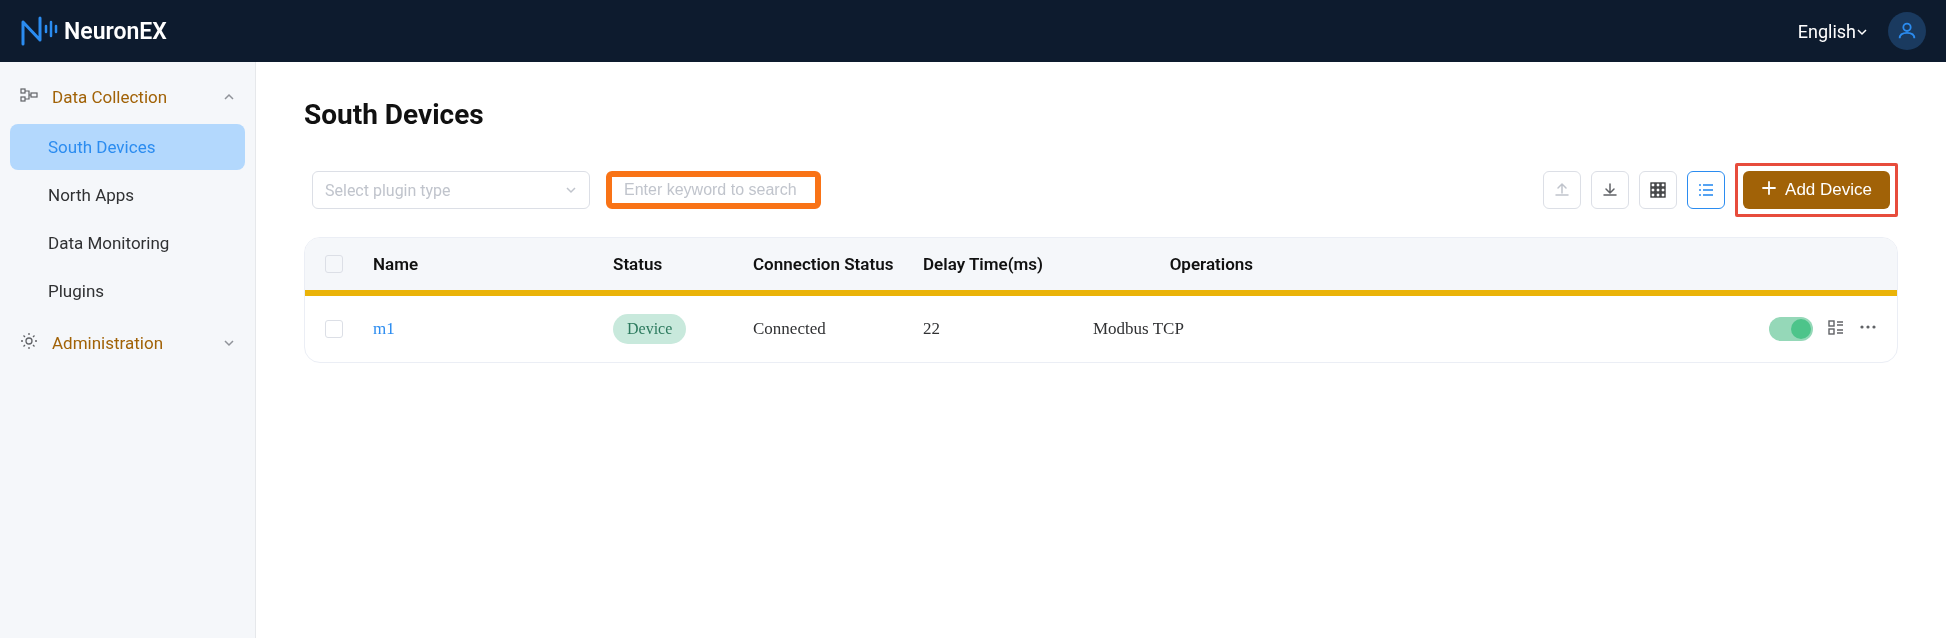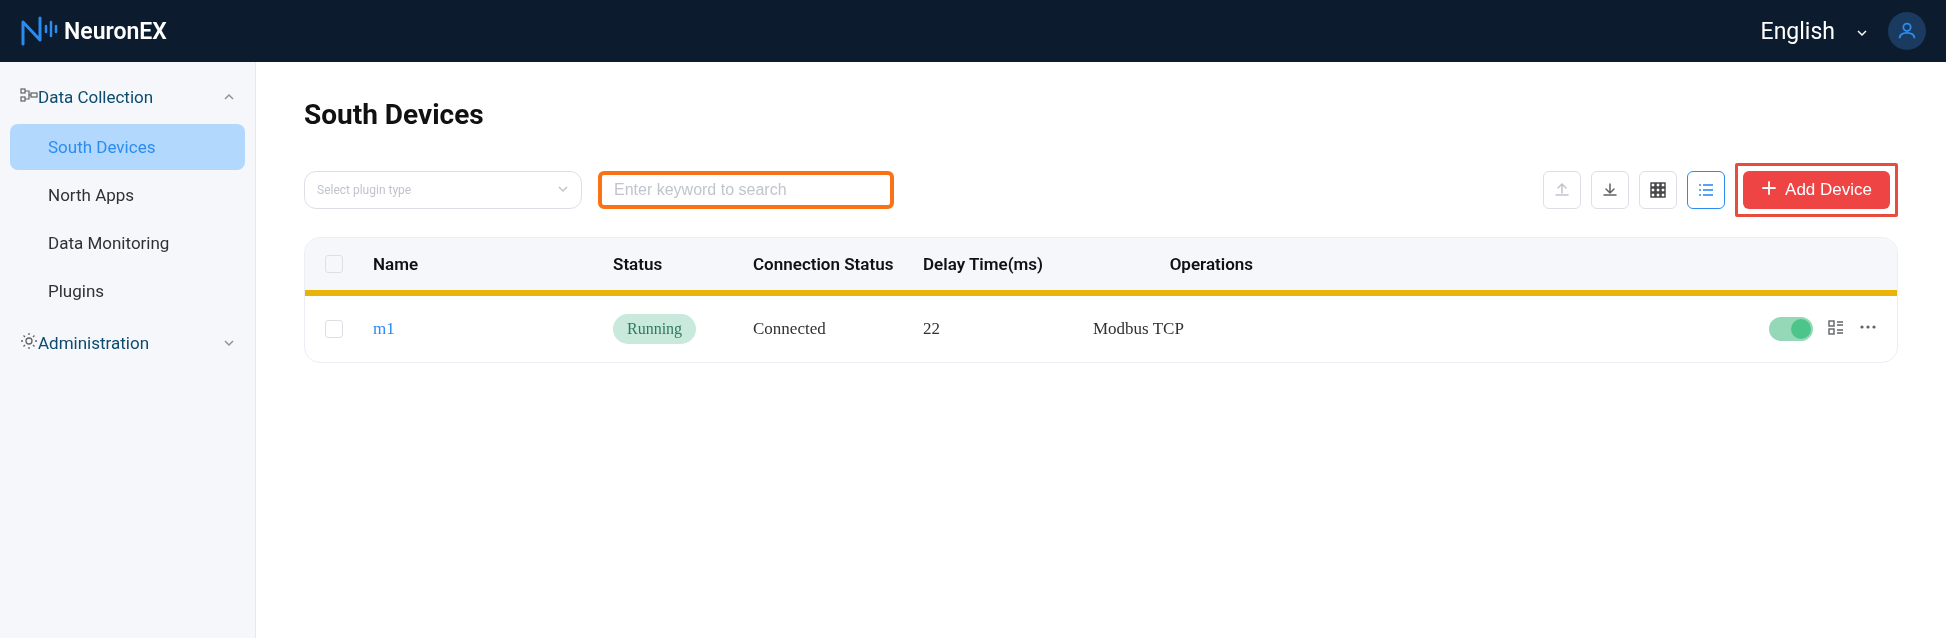--- a/index.html
+++ b/index.html
@@ -35,24 +35,24 @@
       font-size: 23px;
       font-weight: 600;
     }
     .header-right {
       display: flex;
       align-items: center;
       gap: 20px;
     }
     .language-selector {
       color: #ffffff;
-      font-size: 23px;
-      display: flex;
-      align-items: center;
-      gap: 21px;
+      font-size: 18px;
+      display: flex;
+      align-items: center;
+      gap: 0;
       cursor: pointer;
     }
     .user-avatar {
       width: 38px;
       height: 38px;
       border-radius: 50%;
       background: #1a3a5f;
       display: flex;
       align-items: center;
       justify-content: center;
@@ -74,23 +74,23 @@
     .sidebar-section-header {
       display: flex;
       align-items: center;
       padding: 14px 10px;
       cursor: pointer;
       justify-content: space-between;
     }
     .sidebar-section-title {
       display: flex;
       align-items: center;
-      gap: 0;
+      gap: 14px;
       font-size: 17px;
-      color: #0c4a6e;
+      color: #a16207;
     }
     .sidebar-item {
       padding: 13px 10px 13px 38px;
       font-size: 17px;
       color: #303133;
       cursor: pointer;
       border-radius: 8px;
       margin: 2px 0;
     }
     .sidebar-item.active {
@@ -116,33 +116,34 @@
     }
     .toolbar-left {
       display: flex;
       align-items: center;
       gap: 16px;
     }
     .select-box {
       width: 278px;
       height: 38px;
       border: 1px solid #dcdfe6;
-      border-radius: 12px;
+      border-radius: 6px;
       padding: 0 12px;
       display: flex;
       align-items: center;
       justify-content: space-between;
       cursor: pointer;
       color: #c0c4cc;
-      font-size: 12px;
+      font-size: 16px;
+      margin-left: 8px;
     }
     .search-input {
-      width: 296px;
+      width: 215px;
       height: 38px;
-      border: 4px solid #f97316;
+      border: 6px solid #f97316;
       border-radius: 6px;
       padding: 0 12px;
       font-size: 16px;
       color: #303133;
       outline: none;
     }
     .search-input::placeholder {
       color: #c0c4cc;
     }
     .toolbar-right {
@@ -165,21 +166,21 @@
       border-color: #2b8cf0;
       color: #2b8cf0;
     }
     .add-device-wrapper {
       border: 3px solid #e74c3c;
       padding: 5px;
       border-radius: 2px;
     }
     .add-device-button {
       height: 38px;
-      background: #ef4444;
+      background: #a16207;
       border: none;
       border-radius: 6px;
       padding: 0 18px;
       color: #fff;
       font-size: 17px;
       display: flex;
       align-items: center;
       gap: 8px;
       cursor: pointer;
     }
@@ -419,21 +420,21 @@
       </div>
 
       <div class="table-row">
         <div class="col-checkbox">
           <div class="checkbox"></div>
         </div>
         <div class="col-name">
           <span class="device-link">m1</span>
         </div>
         <div class="col-status">
-          <span class="status-badge">Running</span>
+          <span class="status-badge">Device</span>
         </div>
         <div class="col-connection">Connected</div>
         <div class="col-delay">22</div>
         <div class="col-plugin">Modbus TCP</div>
         <div class="col-operations">
           <div class="toggle-switch"></div>
           <span>
             <svg width="18" height="18" viewBox="0 0 18 18" fill="none">
               <rect x="2" y="3" width="5" height="5" stroke="#606266" stroke-width="1.4"></rect>
               <line x1="10" y1="4" x2="16" y2="4" stroke="#606266" stroke-width="1.4"></line>

